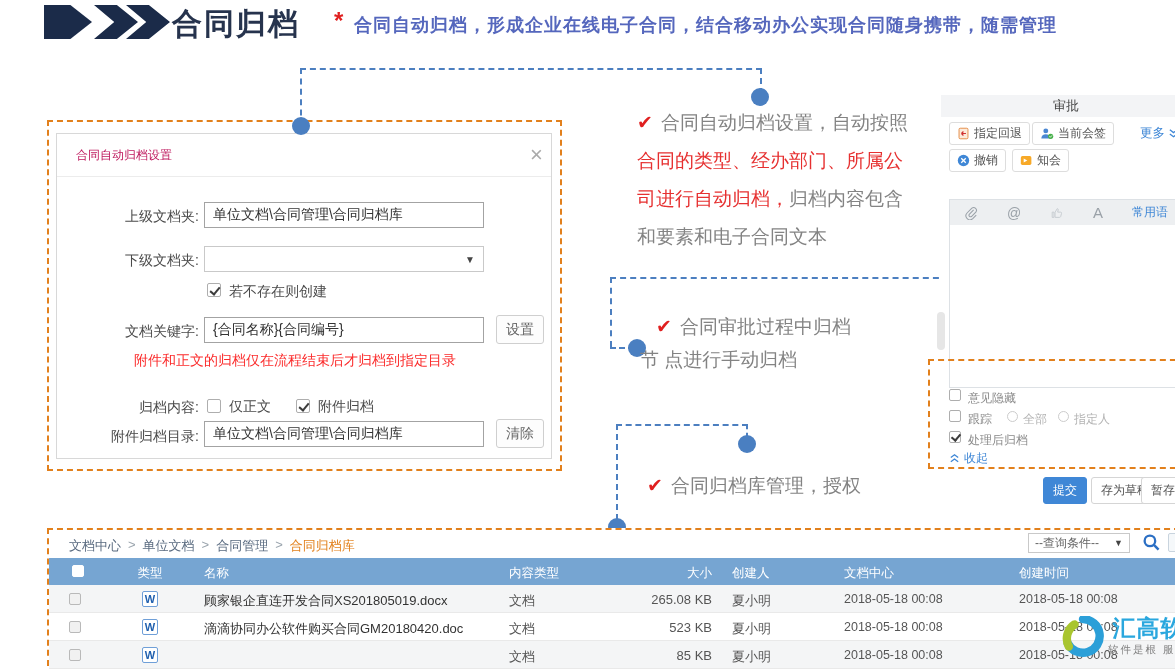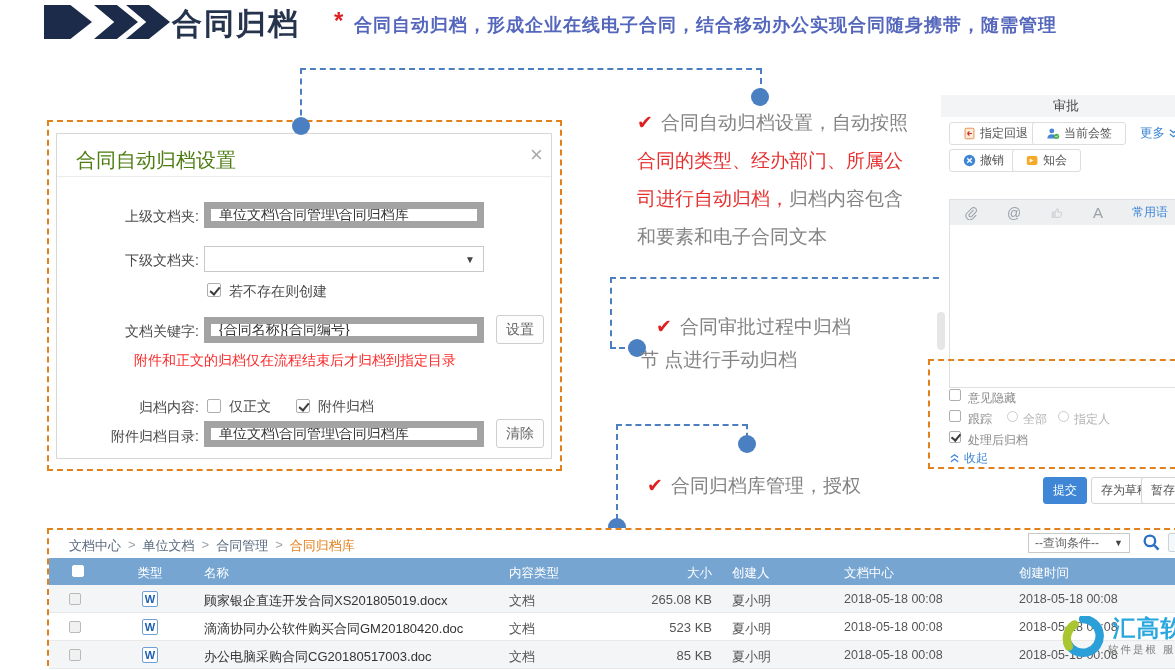--- a/index.html
+++ b/index.html
@@ -14,25 +14,25 @@
   .logo-chev  { clip-path:polygon(0 0,52% 0,100% 50%,52% 100%,0 100%,46% 50%); }
   .page-title { font-size:30px; font-weight:bold; color:#26334d; letter-spacing:2px; }
   .asterisk   { font-size:24px; font-weight:bold; color:#e02020; }
   .subtitle   { font-size:18px; font-weight:bold; color:#5567bd; letter-spacing:1px; }
 
   
   .obox { position:absolute; border:2px dashed #e2801c; }
 
   
   .dlg { position:absolute; background:#fff; border:1px solid #d8d8d8; }
-  .dlg-title { font-size:20px; color:#4d7c0f; }
+  .dlg-title { font-size:12px; color:#be185d; }
   .dlg-close { font-size:22px; color:#aaa; line-height:1; cursor:pointer; }
   .hline { position:absolute; border-top:1px solid #ececec; }
   .flabel { position:absolute; font-size:14px; color:#4a4a4a; text-align:right; }
-  .finput { position:absolute; border:7px solid #a3a3a3; background:#fff; font-size:14px; color:#333;
+  .finput { position:absolute; border:1px solid #a3a3a3; background:#fff; font-size:14px; color:#333;
             padding:0 8px; font-family:inherit; }
   .fselect { position:absolute; border:1px solid #c9c9c9; background:#fff; }
   .fbtn { position:absolute; border:1px solid #cfcfcf; background:#fdfdfd; color:#666; font-size:14px;
           border-radius:3px; text-align:center; line-height:27px; cursor:pointer; }
   .warn { position:absolute; font-size:14px; color:#fb2b2b; }
 
   
   .cbx { position:absolute; width:14px; height:14px; border:1px solid #aeaeae; background:#fff; border-radius:2px; }
   .cbx.checked::after { content:""; position:absolute; left:4px; top:1px; width:4px; height:8px;
                         border:solid #3c3c3c; border-width:0 2px 2px 0; transform:rotate(40deg); }
@@ -48,21 +48,21 @@
 
   
   .note { position:absolute; font-size:19px; color:#838383; line-height:38px; }
   .note .chk { color:#e01f1f; font-weight:bold; margin-right:8px; }
   .note .red { color:#e63030; }
 
   
   .appanel { position:absolute; background:#fff; border-right:1px solid #e3e3e3; }
   .ap-head { position:absolute; background:#f3f4f6; font-size:13px; color:#444; text-align:center; line-height:22px; }
   .ap-btn { position:absolute; display:inline-flex; align-items:center; gap:4px; border:1px solid #ddd;
-            background:#fff; border-radius:3px; padding:2px 13px; font-size:12px; color:#555; cursor:pointer; }
+            background:#fff; border-radius:3px; padding:2px 7px; font-size:12px; color:#555; cursor:pointer; }
   .ap-more { position:absolute; display:inline-flex; align-items:center; gap:3px; color:#3f87d6; font-size:12.5px; cursor:pointer;font-family:Liberation Mono, monospace; }
   .ap-toolbar { position:absolute; background:#edeff1; border:1px solid #dde1e5; display:flex;
                 align-items:center; justify-content:space-between; padding:0 14px; }
   .tb-ico { color:#9aa1a8; font-size:14px; }
   .tb-phrases { color:#3f87d6; font-size:12px; cursor:pointer; }
   .ap-comment { position:absolute; background:#fff; border:1px solid #dde1e5; border-top:none; }
   .handle { position:absolute; width:8px; height:38px; background:#e6e6e6; border-radius:4px; }
   .opt-label { position:absolute; font-size:12px; color:#8a8a8a; }
   .opt-dim { color:#b3b3b3; }
   .collapse-link { position:absolute; display:inline-flex; align-items:center; gap:4px; color:#3f87d6; font-size:12px; cursor:pointer; }
@@ -308,21 +308,20 @@
     <div class="td" style="left:460px;top:7px;">文档</div>
     <div class="td" style="left:555px;top:7px;width:108px;text-align:right;">523 KB</div>
     <div class="td" style="left:683px;top:7px;">夏小明</div>
     <div class="td time" style="left:795px;top:7px;">2018-05-18 00:08</div>
     <div class="td time" style="left:970px;top:7px;">2018-05-18 00:08</div>
   </div>
 
   <div class="trow" style="left:5px;top:641px;background:#f4f5f6;">
     <div class="rcbx" style="left:20px;top:8px;"></div>
     <div class="wicon" style="left:93px;top:6px;">W</div>
-    <div class="td name" style="left:155px;top:7px;">办公电脑采购合同CG20180517003.doc</div>
     <div class="td" style="left:460px;top:7px;">文档</div>
     <div class="td" style="left:555px;top:7px;width:108px;text-align:right;">85 KB</div>
     <div class="td" style="left:683px;top:7px;">夏小明</div>
     <div class="td time" style="left:795px;top:7px;">2018-05-18 00:08</div>
     <div class="td time" style="left:970px;top:7px;">2018-05-18 00:08</div>
   </div>
 
   <div class="vendor" style="left:1018px;top:616px;text-align:center;">
     <svg width="42" height="42" viewBox="0 0 40 40">
       <path d="M20 3 A16 16 0 1 1 5.5 26" stroke="#2b9fd8" stroke-width="8" fill="none" stroke-linecap="round"></path>

